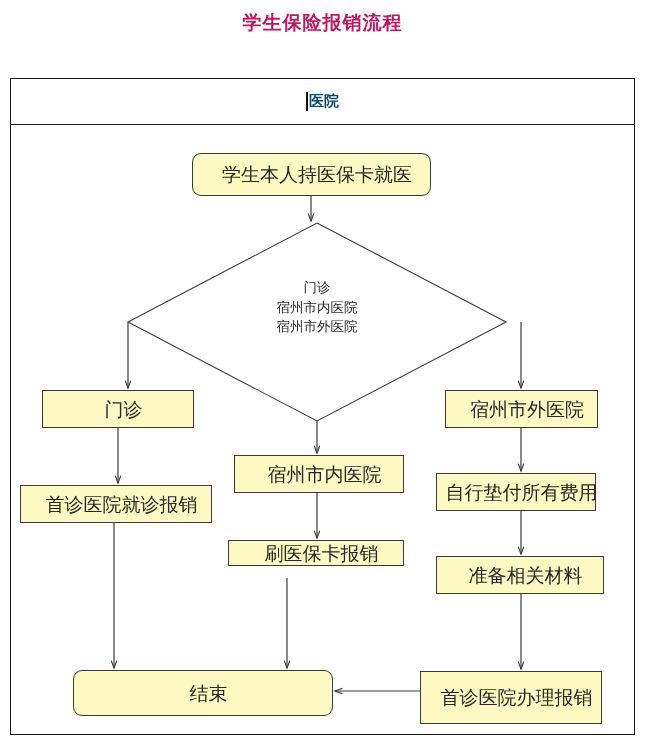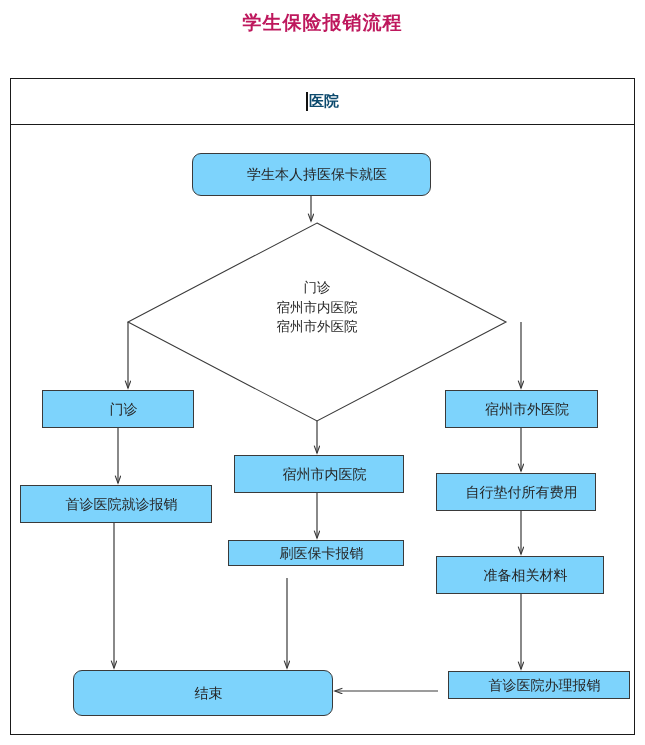--- a/index.html
+++ b/index.html
@@ -66,26 +66,26 @@
     left: 0;
     top: 0;
     width: 645px;
     height: 745px;
     pointer-events: none;
   }
   .node {
     position: absolute;
     box-sizing: border-box;
     border: 1.1px solid #3a3a3a;
-    background: #7dd3fc;
+    background: #fef9c3;
     display: flex;
     align-items: center;
     justify-content: center;
     text-align: center;
-    font-size: 14px;
+    font-size: 19px;
     color: #262626;
     line-height: 1.2;
     white-space: nowrap;
     padding-left: 11px;
   }
   .node.rounded { border-radius: 9px; }
   .node.process { border-radius: 0; }
   .diamond-label {
     position: absolute;
     text-align: center;
@@ -172,19 +172,19 @@
 </div>
 
 <div class="node process" style="left:436px; top:473px; width:160px; height:38px;">
   <span>自行垫付所有费用</span>
 </div>
 
 <div class="node process" style="left:436px; top:556px; width:168px; height:38px;">
   <span>准备相关材料</span>
 </div>
 
-<div class="node process" style="left:448px; top:671px; width:182px; height:28px;">
+<div class="node process" style="left:420px; top:671px; width:182px; height:53px;">
   <span>首诊医院办理报销</span>
 </div>
 
 <div class="node rounded" style="left:73px; top:670px; width:260px; height:46px;">
   <span>结束</span>
 </div>
 
 </body></html>

